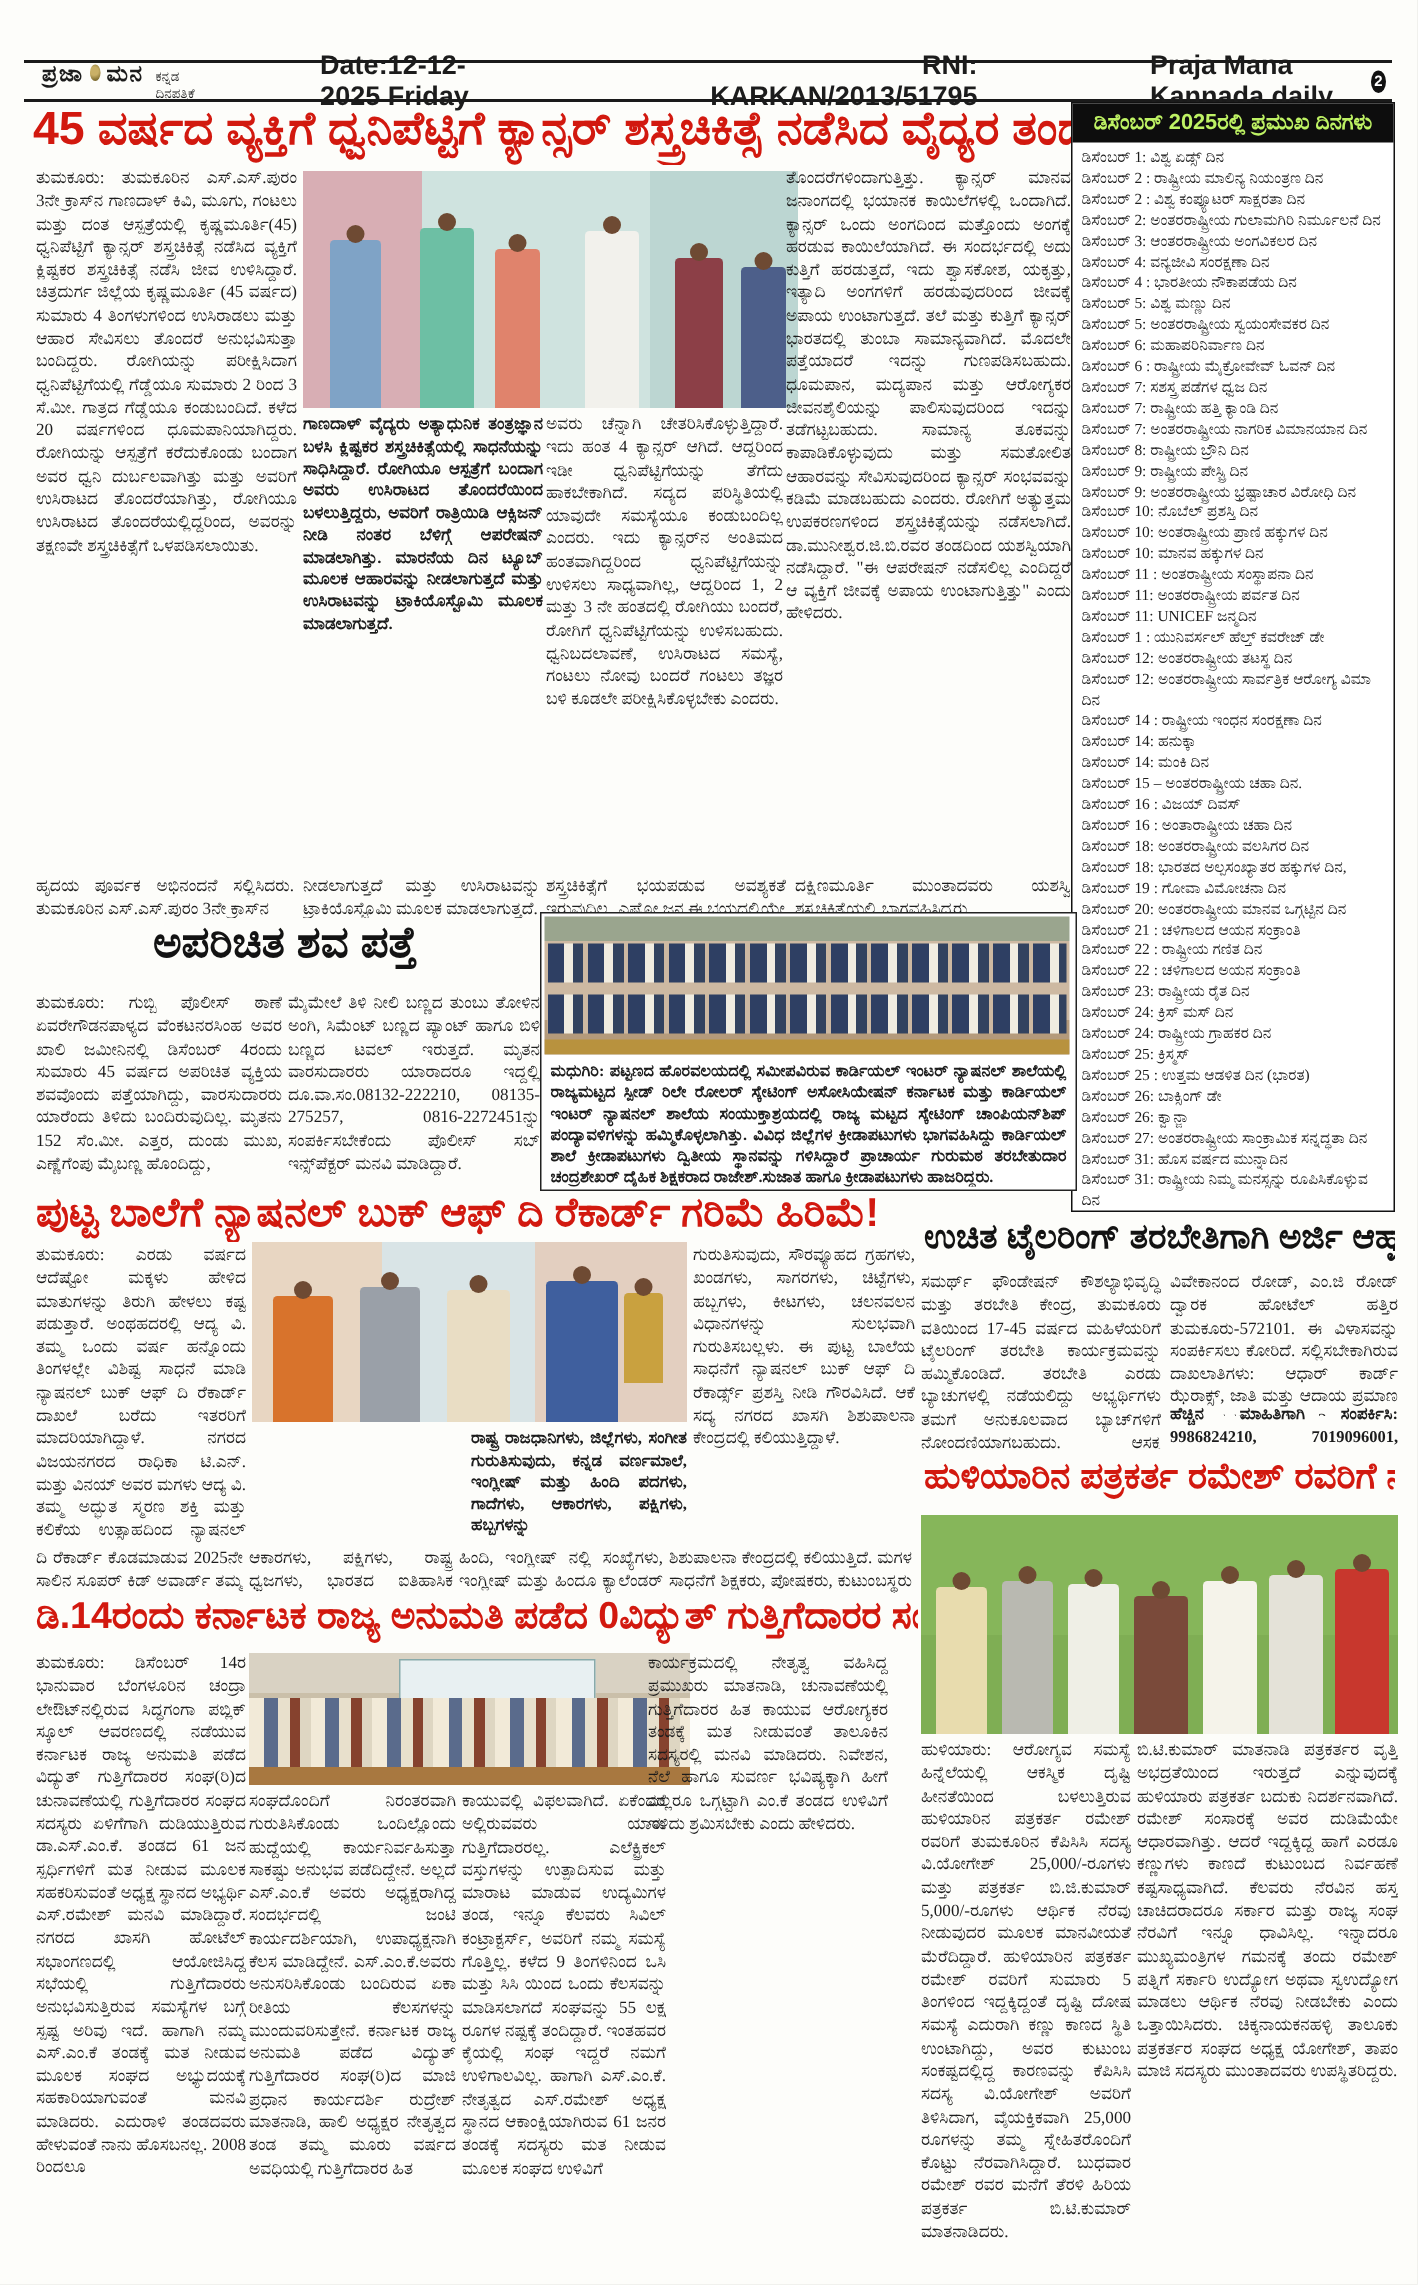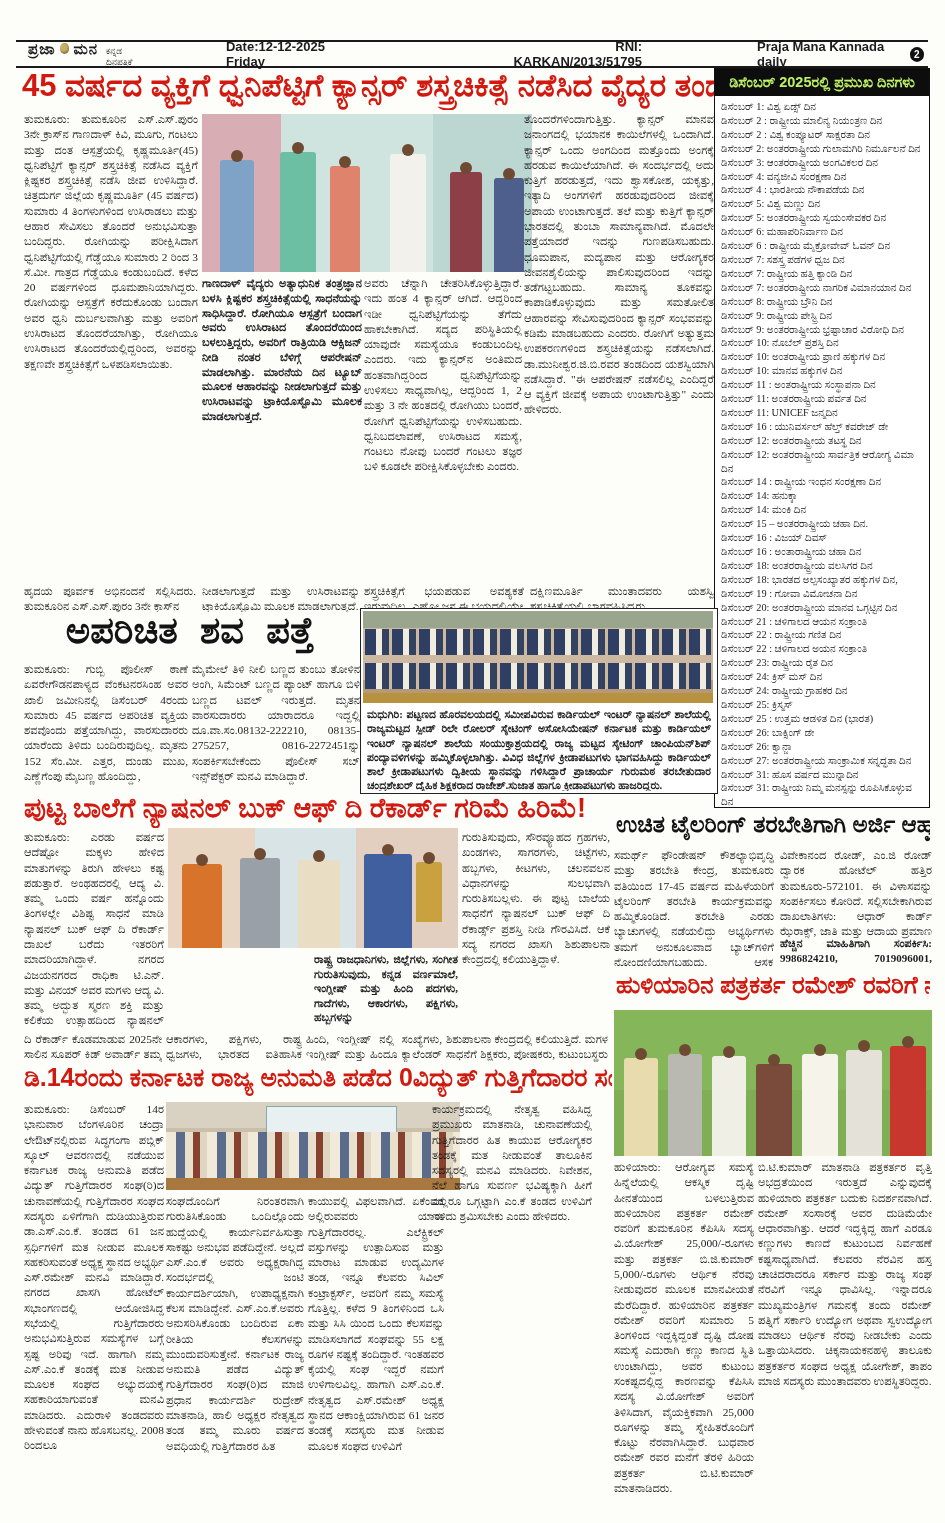--- a/index.html
+++ b/index.html
@@ -6,21 +6,21 @@
   #page{position:relative;width:945px;height:1523px;background:#fdfdfa;margin:0 auto;overflow:hidden;
         font-family:"Liberation Serif", serif;color:#1c1c1c;}
   .abs{position:absolute;}
   
   #masthead{left:16px;top:40px;width:912px;height:24px;border-top:2px solid #1a1a1a;border-bottom:2px solid #1a1a1a;
             display:flex;align-items:center;font-family:"Liberation Sans",sans-serif;}
   .logo-wrap{display:flex;align-items:baseline;gap:4px;margin-left:12px;}
   .logo-main{font-weight:bold;font-size:15px;letter-spacing:1px;}
   .logo-emblem{display:inline-block;width:11px;height:11px;border-radius:50%;background:radial-gradient(circle at 40% 40%, #c9b067 0 35%, #6b5a21 90%);vertical-align:middle;}
   .logo-sub{font-size:9px;margin-left:4px;}
-  .mast-item{font-weight:bold;font-size:13px;}
+  .mast-item{font-weight:bold;font-size:18px;}
   #mast-date{margin-left:80px;}
   #mast-rni{margin-left:130px;text-align:right;}
   #mast-daily{margin-left:115px;}
   #page-badge{margin-left:auto;margin-right:4px;width:15px;height:15px;border-radius:50%;background:#111;color:#fff;
               font-size:10px;display:flex;align-items:center;justify-content:center;font-weight:bold;}
   
   .hl{font-family:"Liberation Sans",sans-serif;font-weight:bold;white-space:nowrap;overflow:hidden;line-height:1.05;}
   .hl-red{color:#d2190f;}
   .hl-black{color:#131313;}
   
@@ -90,21 +90,21 @@
         <div class="sb-item">ಡಿಸೆಂಬರ್ 7: ಅಂತರರಾಷ್ಟ್ರೀಯ ನಾಗರಿಕ ವಿಮಾನಯಾನ ದಿನ</div>
         <div class="sb-item">ಡಿಸೆಂಬರ್ 8: ರಾಷ್ಟ್ರೀಯ ಬ್ರೌನಿ ದಿನ</div>
         <div class="sb-item">ಡಿಸೆಂಬರ್ 9: ರಾಷ್ಟ್ರೀಯ ಪೇಸ್ಟ್ರಿ ದಿನ</div>
         <div class="sb-item">ಡಿಸೆಂಬರ್ 9: ಅಂತರರಾಷ್ಟ್ರೀಯ ಭ್ರಷ್ಟಾಚಾರ ವಿರೋಧಿ ದಿನ</div>
         <div class="sb-item">ಡಿಸೆಂಬರ್ 10: ನೊಬೆಲ್ ಪ್ರಶಸ್ತಿ ದಿನ</div>
         <div class="sb-item">ಡಿಸೆಂಬರ್ 10: ಅಂತರಾಷ್ಟ್ರೀಯ ಪ್ರಾಣಿ ಹಕ್ಕುಗಳ ದಿನ</div>
         <div class="sb-item">ಡಿಸೆಂಬರ್ 10: ಮಾನವ ಹಕ್ಕುಗಳ ದಿನ</div>
         <div class="sb-item">ಡಿಸೆಂಬರ್ 11 : ಅಂತರಾಷ್ಟ್ರೀಯ ಸಂಸ್ಥಾಪನಾ ದಿನ</div>
         <div class="sb-item">ಡಿಸೆಂಬರ್ 11: ಅಂತರರಾಷ್ಟ್ರೀಯ ಪರ್ವತ ದಿನ</div>
         <div class="sb-item">ಡಿಸೆಂಬರ್ 11: UNICEF ಜನ್ಮದಿನ</div>
-        <div class="sb-item">ಡಿಸೆಂಬರ್ 16 : ಯುನಿವರ್ಸಲ್ ಹೆಲ್ತ್ ಕವರೇಜ್ ಡೇ</div>
+        <div class="sb-item">ಡಿಸೆಂಬರ್ 1 : ಯುನಿವರ್ಸಲ್ ಹೆಲ್ತ್ ಕವರೇಜ್ ಡೇ</div>
         <div class="sb-item">ಡಿಸೆಂಬರ್ 12: ಅಂತರರಾಷ್ಟ್ರೀಯ ತಟಸ್ಥ ದಿನ</div>
         <div class="sb-item">ಡಿಸೆಂಬರ್ 12: ಅಂತರರಾಷ್ಟ್ರೀಯ ಸಾರ್ವತ್ರಿಕ ಆರೋಗ್ಯ ವಿಮಾ ದಿನ</div>
         <div class="sb-item">ಡಿಸೆಂಬರ್ 14 : ರಾಷ್ಟ್ರೀಯ ಇಂಧನ ಸಂರಕ್ಷಣಾ ದಿನ</div>
         <div class="sb-item">ಡಿಸೆಂಬರ್ 14: ಹನುಕ್ಕಾ</div>
         <div class="sb-item">ಡಿಸೆಂಬರ್ 14: ಮಂಕಿ ದಿನ</div>
         <div class="sb-item">ಡಿಸೆಂಬರ್ 15 – ಅಂತರರಾಷ್ಟ್ರೀಯ ಚಹಾ ದಿನ.</div>
         <div class="sb-item">ಡಿಸೆಂಬರ್ 16 : ವಿಜಯ್ ದಿವಸ್</div>
         <div class="sb-item">ಡಿಸೆಂಬರ್ 16 : ಅಂತಾರಾಷ್ಟ್ರೀಯ ಚಹಾ ದಿನ</div>
         <div class="sb-item">ಡಿಸೆಂಬರ್ 18: ಅಂತರರಾಷ್ಟ್ರೀಯ ವಲಸಿಗರ ದಿನ</div>
         <div class="sb-item">ಡಿಸೆಂಬರ್ 18: ಭಾರತದ ಅಲ್ಪಸಂಖ್ಯಾತರ ಹಕ್ಕುಗಳ ದಿನ,</div>
@@ -139,21 +139,21 @@
 
   <div class="abs cap" style="left:202px;top:276px;width:160px;height:306px;">ಗಾಣದಾಳ್ ವೈದ್ಯರು ಅತ್ಯಾಧುನಿಕ ತಂತ್ರಜ್ಞಾನ ಬಳಸಿ ಕ್ಲಿಷ್ಟಕರ ಶಸ್ತ್ರಚಿಕಿತ್ಸೆಯಲ್ಲಿ ಸಾಧನೆಯನ್ನು ಸಾಧಿಸಿದ್ದಾರೆ. ರೋಗಿಯೂ ಆಸ್ಪತ್ರೆಗೆ ಬಂದಾಗ ಅವರು ಉಸಿರಾಟದ ತೊಂದರೆಯಿಂದ ಬಳಲುತ್ತಿದ್ದರು, ಅವರಿಗೆ ರಾತ್ರಿಯಿಡಿ ಆಕ್ಸಿಜನ್ ನೀಡಿ ನಂತರ ಬೆಳಿಗ್ಗೆ ಆಪರೇಷನ್ ಮಾಡಲಾಗಿತ್ತು. ಮಾರನೆಯ ದಿನ ಟ್ಯೂಬ್ ಮೂಲಕ ಆಹಾರವನ್ನು ನೀಡಲಾಗುತ್ತದೆ ಮತ್ತು ಉಸಿರಾಟವನ್ನು ಟ್ರಾಕಿಯೊಸ್ಟೊಮಿ ಮೂಲಕ ಮಾಡಲಾಗುತ್ತದೆ.</div>
   <div class="abs col" style="left:364px;top:276px;width:158px;height:306px;">ಅವರು ಚೆನ್ನಾಗಿ ಚೇತರಿಸಿಕೊಳ್ಳುತ್ತಿದ್ದಾರೆ. ಇದು ಹಂತ 4 ಕ್ಯಾನ್ಸರ್ ಆಗಿದೆ. ಆದ್ದರಿಂದ ಇಡೀ ಧ್ವನಿಪೆಟ್ಟಿಗೆಯನ್ನು ತೆಗೆದು ಹಾಕಬೇಕಾಗಿದೆ. ಸದ್ಯದ ಪರಿಸ್ಥಿತಿಯಲ್ಲಿ ಯಾವುದೇ ಸಮಸ್ಯೆಯೂ ಕಂಡುಬಂದಿಲ್ಲ ಎಂದರು. ಇದು ಕ್ಯಾನ್ಸರ್‌ನ ಅಂತಿಮದ ಹಂತವಾಗಿದ್ದರಿಂದ ಧ್ವನಿಪೆಟ್ಟಿಗೆಯನ್ನು ಉಳಿಸಲು ಸಾಧ್ಯವಾಗಿಲ್ಲ, ಆದ್ದರಿಂದ 1, 2 ಮತ್ತು 3 ನೇ ಹಂತದಲ್ಲಿ ರೋಗಿಯು ಬಂದರೆ, ರೋಗಿಗೆ ಧ್ವನಿಪೆಟ್ಟಿಗೆಯನ್ನು ಉಳಿಸಬಹುದು. ಧ್ವನಿಬದಲಾವಣೆ, ಉಸಿರಾಟದ ಸಮಸ್ಯೆ, ಗಂಟಲು ನೋವು ಬಂದರೆ ಗಂಟಲು ತಜ್ಞರ ಬಳಿ ಕೂಡಲೇ ಪರೀಕ್ಷಿಸಿಕೊಳ್ಳಬೇಕು ಎಂದರು.</div>
   <div class="abs col" style="left:524px;top:112px;width:190px;height:472px;">ತೊಂದರೆಗಳಿಂದಾಗುತ್ತಿತ್ತು. ಕ್ಯಾನ್ಸರ್ ಮಾನವ ಜನಾಂಗದಲ್ಲಿ ಭಯಾನಕ ಕಾಯಿಲೆಗಳಲ್ಲಿ ಒಂದಾಗಿದೆ. ಕ್ಯಾನ್ಸರ್ ಒಂದು ಅಂಗದಿಂದ ಮತ್ತೊಂದು ಅಂಗಕ್ಕೆ ಹರಡುವ ಕಾಯಿಲೆಯಾಗಿದೆ. ಈ ಸಂದರ್ಭದಲ್ಲಿ ಅದು ಕುತ್ತಿಗೆ ಹರಡುತ್ತದೆ, ಇದು ಶ್ವಾಸಕೋಶ, ಯಕೃತ್ತು, ಇತ್ಯಾದಿ ಅಂಗಗಳಿಗೆ ಹರಡುವುದರಿಂದ ಜೀವಕ್ಕೆ ಅಪಾಯ ಉಂಟಾಗುತ್ತದೆ. ತಲೆ ಮತ್ತು ಕುತ್ತಿಗೆ ಕ್ಯಾನ್ಸರ್ ಭಾರತದಲ್ಲಿ ತುಂಬಾ ಸಾಮಾನ್ಯವಾಗಿದೆ. ಮೊದಲೇ ಪತ್ತೆಯಾದರೆ ಇದನ್ನು ಗುಣಪಡಿಸಬಹುದು. ಧೂಮಪಾನ, ಮದ್ಯಪಾನ ಮತ್ತು ಆರೋಗ್ಯಕರ ಜೀವನಶೈಲಿಯನ್ನು ಪಾಲಿಸುವುದರಿಂದ ಇದನ್ನು ತಡೆಗಟ್ಟಬಹುದು. ಸಾಮಾನ್ಯ ತೂಕವನ್ನು ಕಾಪಾಡಿಕೊಳ್ಳುವುದು ಮತ್ತು ಸಮತೋಲಿತ ಆಹಾರವನ್ನು ಸೇವಿಸುವುದರಿಂದ ಕ್ಯಾನ್ಸರ್ ಸಂಭವವನ್ನು ಕಡಿಮೆ ಮಾಡಬಹುದು ಎಂದರು. ರೋಗಿಗೆ ಅತ್ಯುತ್ತಮ ಉಪಕರಣಗಳಿಂದ ಶಸ್ತ್ರಚಿಕಿತ್ಸೆಯನ್ನು ನಡೆಸಲಾಗಿದೆ. ಡಾ.ಮುನೀಶ್ವರ.ಜಿ.ಬಿ.ರವರ ತಂಡದಿಂದ ಯಶಸ್ವಿಯಾಗಿ ನಡೆಸಿದ್ದಾರೆ. "ಈ ಆಪರೇಷನ್ ನಡೆಸಲಿಲ್ಲ ಎಂದಿದ್ದರೆ ಆ ವ್ಯಕ್ತಿಗೆ ಜೀವಕ್ಕೆ ಅಪಾಯ ಉಂಟಾಗುತ್ತಿತ್ತು" ಎಂದು ಹೇಳಿದರು.</div>
 
   <div class="abs col" style="left:24px;top:584px;width:172px;height:28px;">ಹೃದಯ ಪೂರ್ವಕ ಅಭಿನಂದನೆ ಸಲ್ಲಿಸಿದರು. ತುಮಕೂರಿನ ಎಸ್.ಎಸ್.ಪುರಂ 3ನೇ ಕ್ರಾಸ್‌ನ</div>
   <div class="abs col" style="left:202px;top:584px;width:158px;height:28px;">ನೀಡಲಾಗುತ್ತದೆ ಮತ್ತು ಉಸಿರಾಟವನ್ನು ಟ್ರಾಕಿಯೊಸ್ಟೊಮಿ ಮೂಲಕ ಮಾಡಲಾಗುತ್ತದೆ.</div>
   <div class="abs col" style="left:364px;top:584px;width:160px;height:24px;">ಶಸ್ತ್ರಚಿಕಿತ್ಸೆಗೆ ಭಯಪಡುವ ಅವಶ್ಯಕತೆ ಇರುವುದಿಲ್ಲ, ಎಷ್ಟೋ ಜನ ಈ ಭಯದಲ್ಲಿಯೇ</div>
   <div class="abs col" style="left:530px;top:584px;width:184px;height:24px;">ದಕ್ಷಿಣಮೂರ್ತಿ ಮುಂತಾದವರು ಯಶಸ್ವಿ ಶಸ್ತ್ರಚಿಕಿತ್ಸೆಯಲ್ಲಿ ಭಾಗವಹಿಸಿದ್ದರು.</div>
 
-  <div class="abs hl hl-black" style="left:40px;top:614px;width:300px;height:44px;font-size:37px;text-align:center;font-family:Liberation Mono, monospace;">ಅಪರಿಚಿತ ಶವ ಪತ್ತೆ</div>
+  <div class="abs hl hl-black" style="left:40px;top:614px;width:300px;height:44px;font-size:29px;text-align:center;">ಅಪರಿಚಿತ ಶವ ಪತ್ತೆ</div>
   <div class="abs col" style="left:24px;top:662px;width:164px;height:128px;">ತುಮಕೂರು: ಗುಬ್ಬಿ ಪೊಲೀಸ್ ಠಾಣೆ ಏವರೇಗೌಡನಪಾಳ್ಯದ ವೆಂಕಟನರಸಿಂಹ ಅವರ ಖಾಲಿ ಜಮೀನಿನಲ್ಲಿ ಡಿಸೆಂಬರ್ 4ರಂದು ಸುಮಾರು 45 ವರ್ಷದ ಅಪರಿಚಿತ ವ್ಯಕ್ತಿಯ ಶವವೊಂದು ಪತ್ತೆಯಾಗಿದ್ದು, ವಾರಸುದಾರರು ಯಾರೆಂದು ತಿಳಿದು ಬಂದಿರುವುದಿಲ್ಲ. ಮೃತನು 152 ಸೆಂ.ಮೀ. ಎತ್ತರ, ದುಂಡು ಮುಖ, ಎಣ್ಣೆಗೆಂಪು ಮೈಬಣ್ಣ ಹೊಂದಿದ್ದು,</div>
   <div class="abs col" style="left:192px;top:662px;width:168px;height:128px;">ಮೈಮೇಲೆ ತಿಳಿ ನೀಲಿ ಬಣ್ಣದ ತುಂಬು ತೋಳಿನ ಅಂಗಿ, ಸಿಮೆಂಟ್ ಬಣ್ಣದ ಪ್ಯಾಂಟ್ ಹಾಗೂ ಬಿಳಿ ಬಣ್ಣದ ಟವಲ್ ಇರುತ್ತದೆ. ಮೃತನ ವಾರಸುದಾರರು ಯಾರಾದರೂ ಇದ್ದಲ್ಲಿ ದೂ.ವಾ.ಸಂ.08132-222210, 08135-275257, 0816-2272451ನ್ನು ಸಂಪರ್ಕಿಸಬೇಕೆಂದು ಪೊಲೀಸ್ ಸಬ್ ಇನ್ಸ್‌ಪೆಕ್ಟರ್ ಮನವಿ ಮಾಡಿದ್ದಾರೆ.</div>
 
   <div class="abs box-border" style="left:360px;top:608px;width:358px;height:186px;">
     <div class="photo" id="photo2" style="left:2px;top:2px;width:350px;height:92px;">
       <div class="kidrow" style="top:18px;"></div>
       <div class="kidrow" style="top:52px;"></div>
       <div class="tablecloth" style="background:#b8923e;height:10px;"></div>
     </div>
     <div class="cap" style="position:absolute;left:6px;top:98px;width:344px;height:84px;font-size:10.8px;">ಮಧುಗಿರಿ: ಪಟ್ಟಣದ ಹೊರವಲಯದಲ್ಲಿ ಸಮೀಪವಿರುವ ಕಾರ್ಡಿಯಲ್ ಇಂಟರ್ ನ್ಯಾಷನಲ್ ಶಾಲೆಯಲ್ಲಿ ರಾಜ್ಯಮಟ್ಟದ ಸ್ಪೀಡ್ ರಿಲೇ ರೋಲರ್ ಸ್ಕೇಟಿಂಗ್ ಅಸೋಸಿಯೇಷನ್ ಕರ್ನಾಟಕ ಮತ್ತು ಕಾರ್ಡಿಯಲ್ ಇಂಟರ್ ನ್ಯಾಷನಲ್ ಶಾಲೆಯ ಸಂಯುಕ್ತಾಶ್ರಯದಲ್ಲಿ ರಾಜ್ಯ ಮಟ್ಟದ ಸ್ಕೇಟಿಂಗ್ ಚಾಂಪಿಯನ್‌ಶಿಪ್ ಪಂದ್ಯಾವಳಿಗಳನ್ನು ಹಮ್ಮಿಕೊಳ್ಳಲಾಗಿತ್ತು. ವಿವಿಧ ಜಿಲ್ಲೆಗಳ ಕ್ರೀಡಾಪಟುಗಳು ಭಾಗವಹಿಸಿದ್ದು ಕಾರ್ಡಿಯಲ್ ಶಾಲೆ ಕ್ರೀಡಾಪಟುಗಳು ದ್ವಿತೀಯ ಸ್ಥಾನವನ್ನು ಗಳಿಸಿದ್ದಾರೆ ಪ್ರಾಚಾರ್ಯ ಗುರುಮಠ ತರಬೇತುದಾರ ಚಂದ್ರಶೇಖರ್ ದೈಹಿಕ ಶಿಕ್ಷಕರಾದ ರಾಜೇಶ್.ಸುಜಾತ ಹಾಗೂ ಕ್ರೀಡಾಪಟುಗಳು ಹಾಜರಿದ್ದರು.</div>

